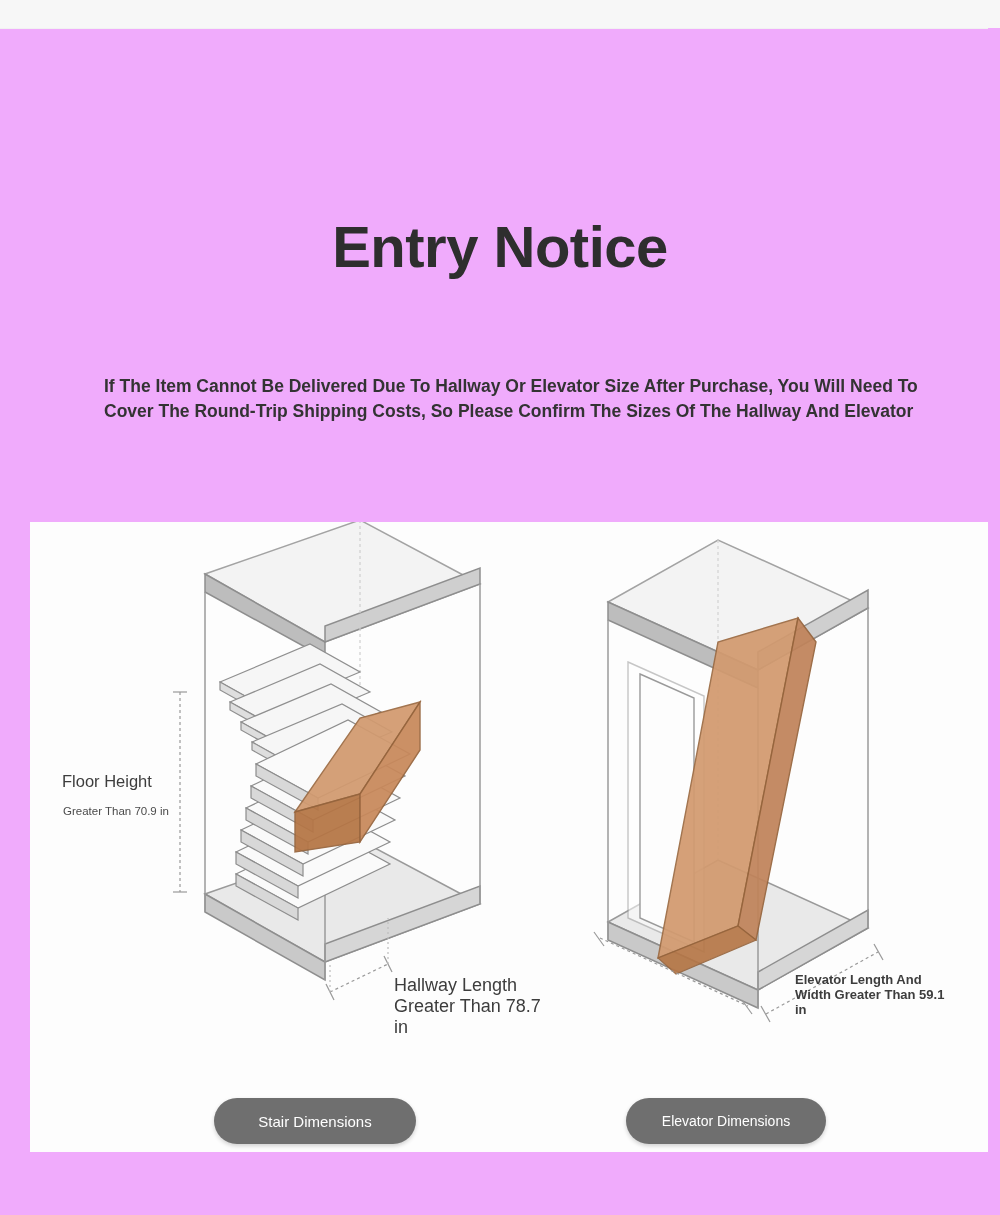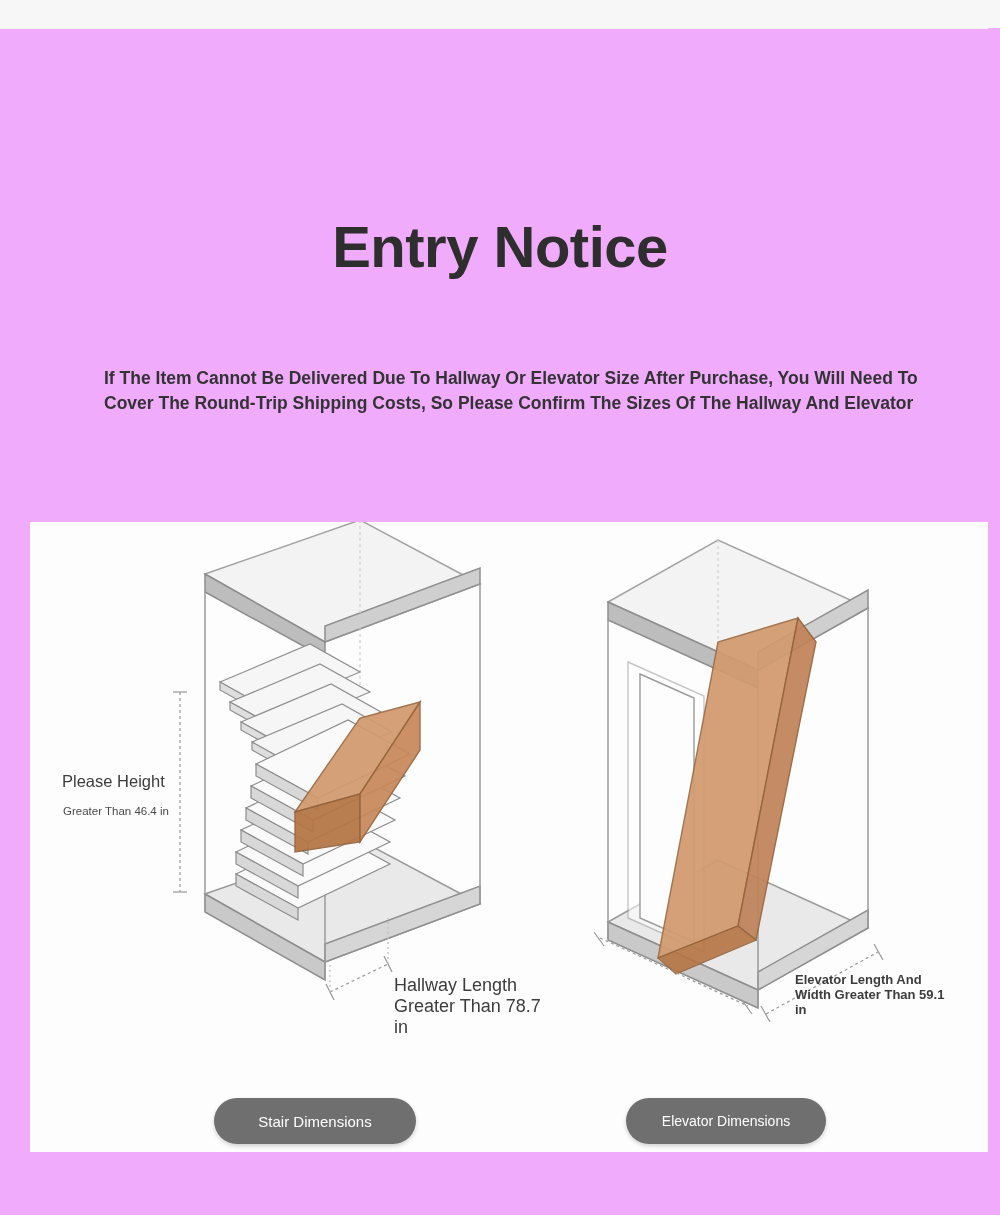--- a/index.html
+++ b/index.html
@@ -45,21 +45,21 @@
     font-weight: bold;
     letter-spacing: -0.5px;
     color: #2e2e2e;
     line-height: 1.1;
   }
 
   
   .subtitle {
     position: absolute;
     left: 104px;
-    top: 366px;
+    top: 374px;
     width: 868px;
     font-size: 17.5px;
     font-weight: bold;
     line-height: 1.42;
     color: #333333;
   }
 
   
   .illustration {
     position: absolute;
@@ -267,22 +267,22 @@
         <g stroke="#9a9a9a" stroke-width="1.2" fill="none">
           <line x1="258" y1="492" x2="370" y2="430" stroke-dasharray="3,3"></line>
           <line x1="253" y1="484" x2="262" y2="500"></line>
           <line x1="366" y1="422" x2="375" y2="438"></line>
         </g>
       </svg>
     </div>
 
   </div>
 
-  <div class="label-floor-height">Please Height</div>
-  <div class="label-floor-height-sub">Greater Than 46.4 in</div>
+  <div class="label-floor-height">Floor Height</div>
+  <div class="label-floor-height-sub">Greater Than 70.9 in</div>
 
   <div class="label-hallway">Hallway Length Greater Than 78.7 in</div>
 
   <div class="label-elevator">Elevator Length And Width Greater Than 59.1 in</div>
 
   <div class="pill pill-right">
     <span>Elevator Dimensions</span>
   </div>
 
   <div class="pill pill-left">

